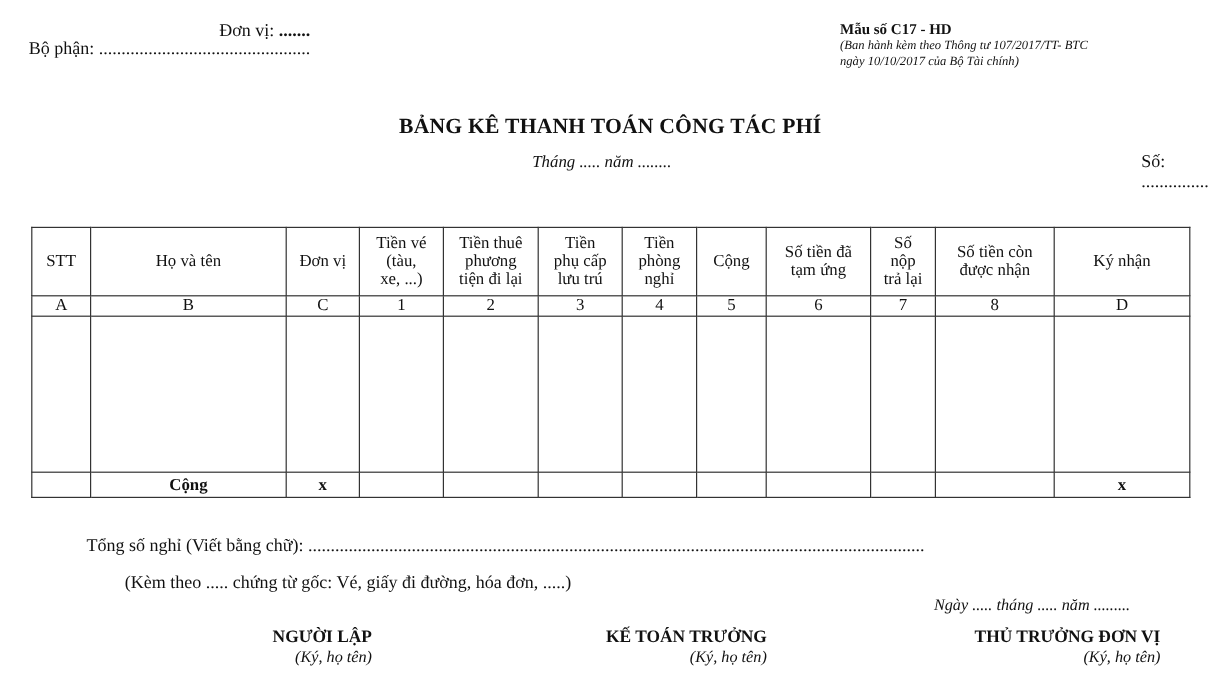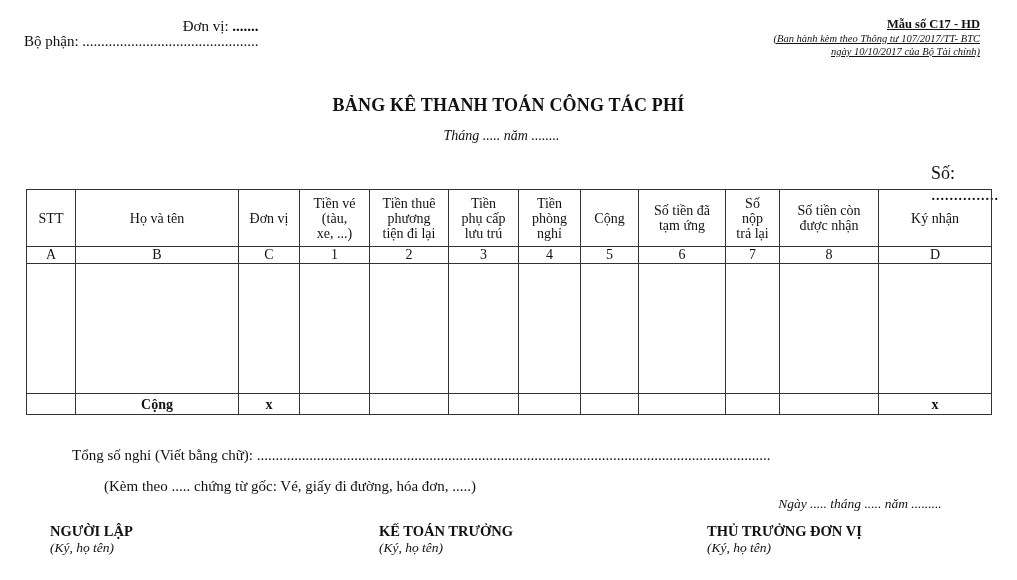--- a/index.html
+++ b/index.html
@@ -4,41 +4,41 @@
   <style>
     * { box-sizing: border-box; margin: 0; padding: 0; }
     html, body { width: 1017px; height: 580px; background: #ffffff; overflow: hidden; }
     body { font-family: "Liberation Serif", "DejaVu Serif", serif; color: #111; position: relative; }
 
     .abs { position: absolute; }
 
     .left-meta { left: 24px; top: 19px; font-size: 15px; line-height: 15px; text-align: right; }
     .left-meta .dots-bold { font-weight: bold; }
 
-    .right-meta { left: 700px; top: 18px; width: 280px; text-align: right; line-height: 13.5px; text-decoration: underline; }
+    .right-meta { left: 700px; top: 18px; width: 280px; text-align: left; line-height: 13.5px; }
     .right-meta .form-code { font-weight: bold; font-size: 12.5px; }
     .right-meta .legal { font-style: italic; font-size: 10.5px; }
 
     .title { left: 0; width: 1017px; top: 95px; text-align: center; font-weight: bold; font-size: 18px; letter-spacing: 0.2px; }
     .period { left: 0; width: 1017px; top: 128px; text-align: center; font-style: italic; font-size: 14px; padding-left: 0px; font-family: Liberation Serif, serif; }
     .period span { position: relative; left: -7px; }
-    .number { left: 931px; top: 127px; font-size: 18px; margin-top: 36px; }
+    .number { left: 951px; top: 127px; font-size: 15px; }
 
     table.main { position: absolute; left: 26px; top: 189px; border-collapse: collapse; table-layout: fixed; }
     table.main td { border: 1px solid #333; text-align: center; vertical-align: middle; font-size: 14px; line-height: 15px; padding: 0; }
     table.main tr.hdr td { height: 57px; }
     table.main tr.letters td { height: 17px; line-height: 14px; }
     table.main tr.body td { height: 130px; }
     table.main tr.total td { height: 21px; font-weight: bold; }
 
     .total-words { left: 72px; top: 447px; font-size: 15px; white-space: nowrap; }
     .attach { left: 72px; top: 478px; font-size: 15px; white-space: nowrap; margin-left: 32px; }
     .date-line { left: 740px; width: 240px; top: 496px; text-align: center; font-style: italic; font-size: 13.5px; }
 
-    .sig { top: 523px; text-align: left; width: 260px; }
+    .sig { top: 523px; text-align: right; width: 260px; }
     .sig .role { font-weight: bold; font-size: 14.5px; line-height: 17px; }
     .sig .hint { font-style: italic; font-size: 13.5px; line-height: 16px; }
     .sig-1 { left: 50px; }
     .sig-2 { left: 379px; }
     .sig-3 { left: 707px; }
   </style>
 </head>
 <body>
 
 <div class="abs left-meta">

